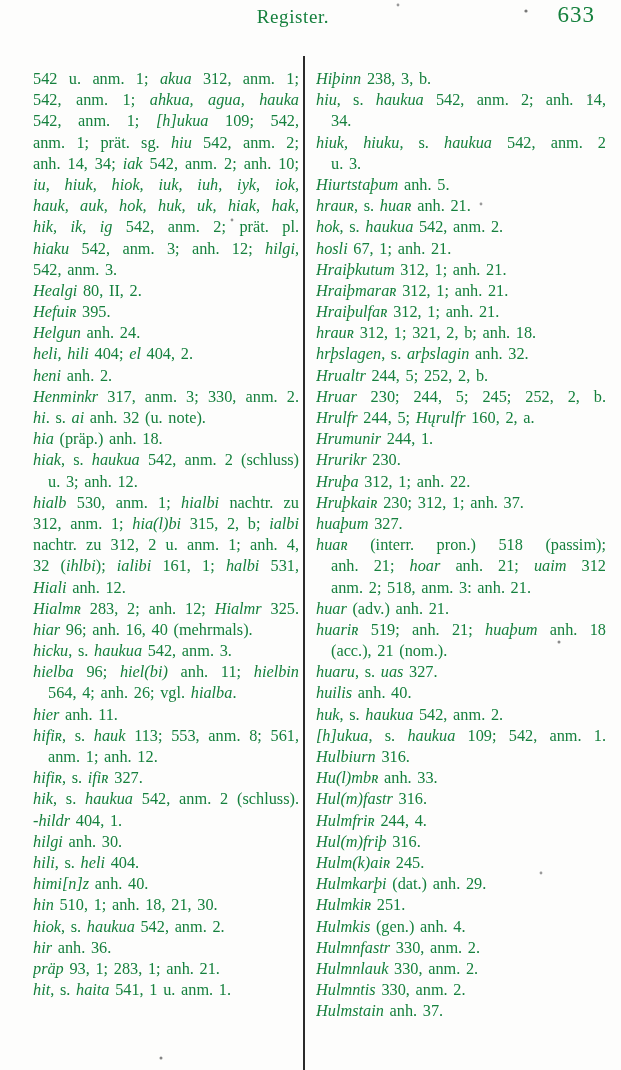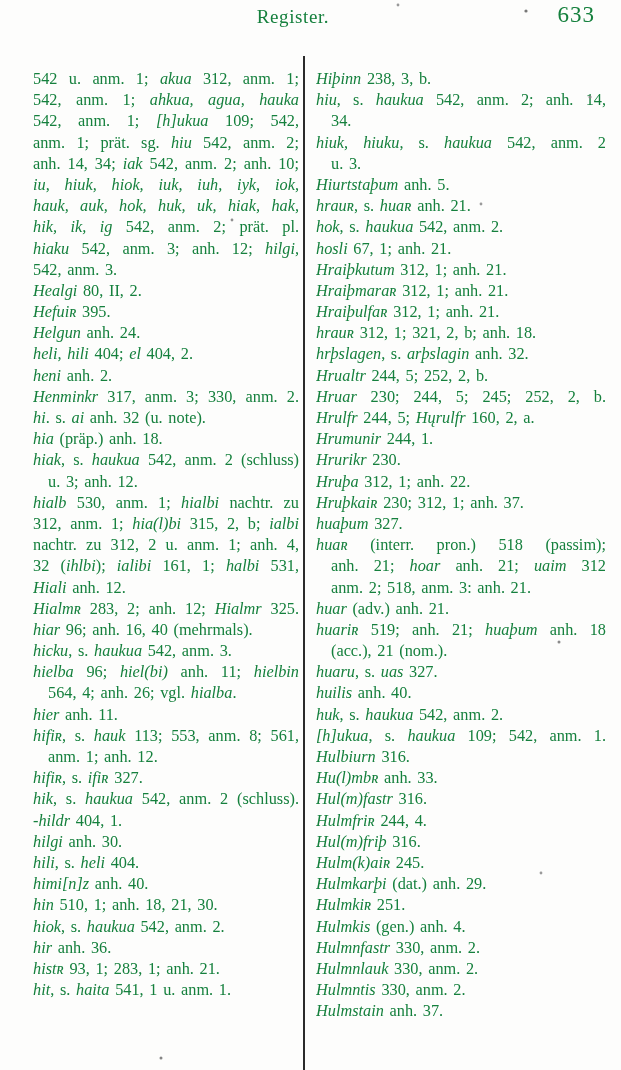--- a/index.html
+++ b/index.html
@@ -94,21 +94,21 @@
       <div class="line in">anm. 1; anh. 12.</div>
       <div class="line"><i>hifiʀ</i>, s. <i>ifiʀ</i> 327.</div>
       <div class="line j"><i>hik</i>, s. <i>haukua</i> 542, anm. 2 (schluss).</div>
       <div class="line">-<i>hildr</i> 404, 1.</div>
       <div class="line"><i>hilgi</i> anh. 30.</div>
       <div class="line"><i>hili</i>, s. <i>heli</i> 404.</div>
       <div class="line"><i>himi[n]z</i> anh. 40.</div>
       <div class="line"><i>hin</i> 510, 1; anh. 18, 21, 30.</div>
       <div class="line"><i>hiok</i>, s. <i>haukua</i> 542, anm. 2.</div>
       <div class="line"><i>hir</i> anh. 36.</div>
-      <div class="line"><i>histʀ</i> 93, 1; 283, 1; anh. 21.</div>
+      <div class="line"><i>präp</i> 93, 1; 283, 1; anh. 21.</div>
       <div class="line"><i>hit</i>, s. <i>haita</i> 541, 1 u. anm. 1.</div>
     </div>
   <div class="col col-right">
       <div class="line"><i>Hiþinn</i> 238, 3, b.</div>
       <div class="line j"><i>hiu</i>, s. <i>haukua</i> 542, anm. 2; anh. 14,</div>
       <div class="line in">34.</div>
       <div class="line j"><i>hiuk, hiuku</i>, s. <i>haukua</i> 542, anm. 2</div>
       <div class="line in">u. 3.</div>
       <div class="line"><i>Hiurtstaþum</i> anh. 5.</div>
       <div class="line"><i>hrauʀ</i>, s. <i>huaʀ</i> anh. 21.</div>

